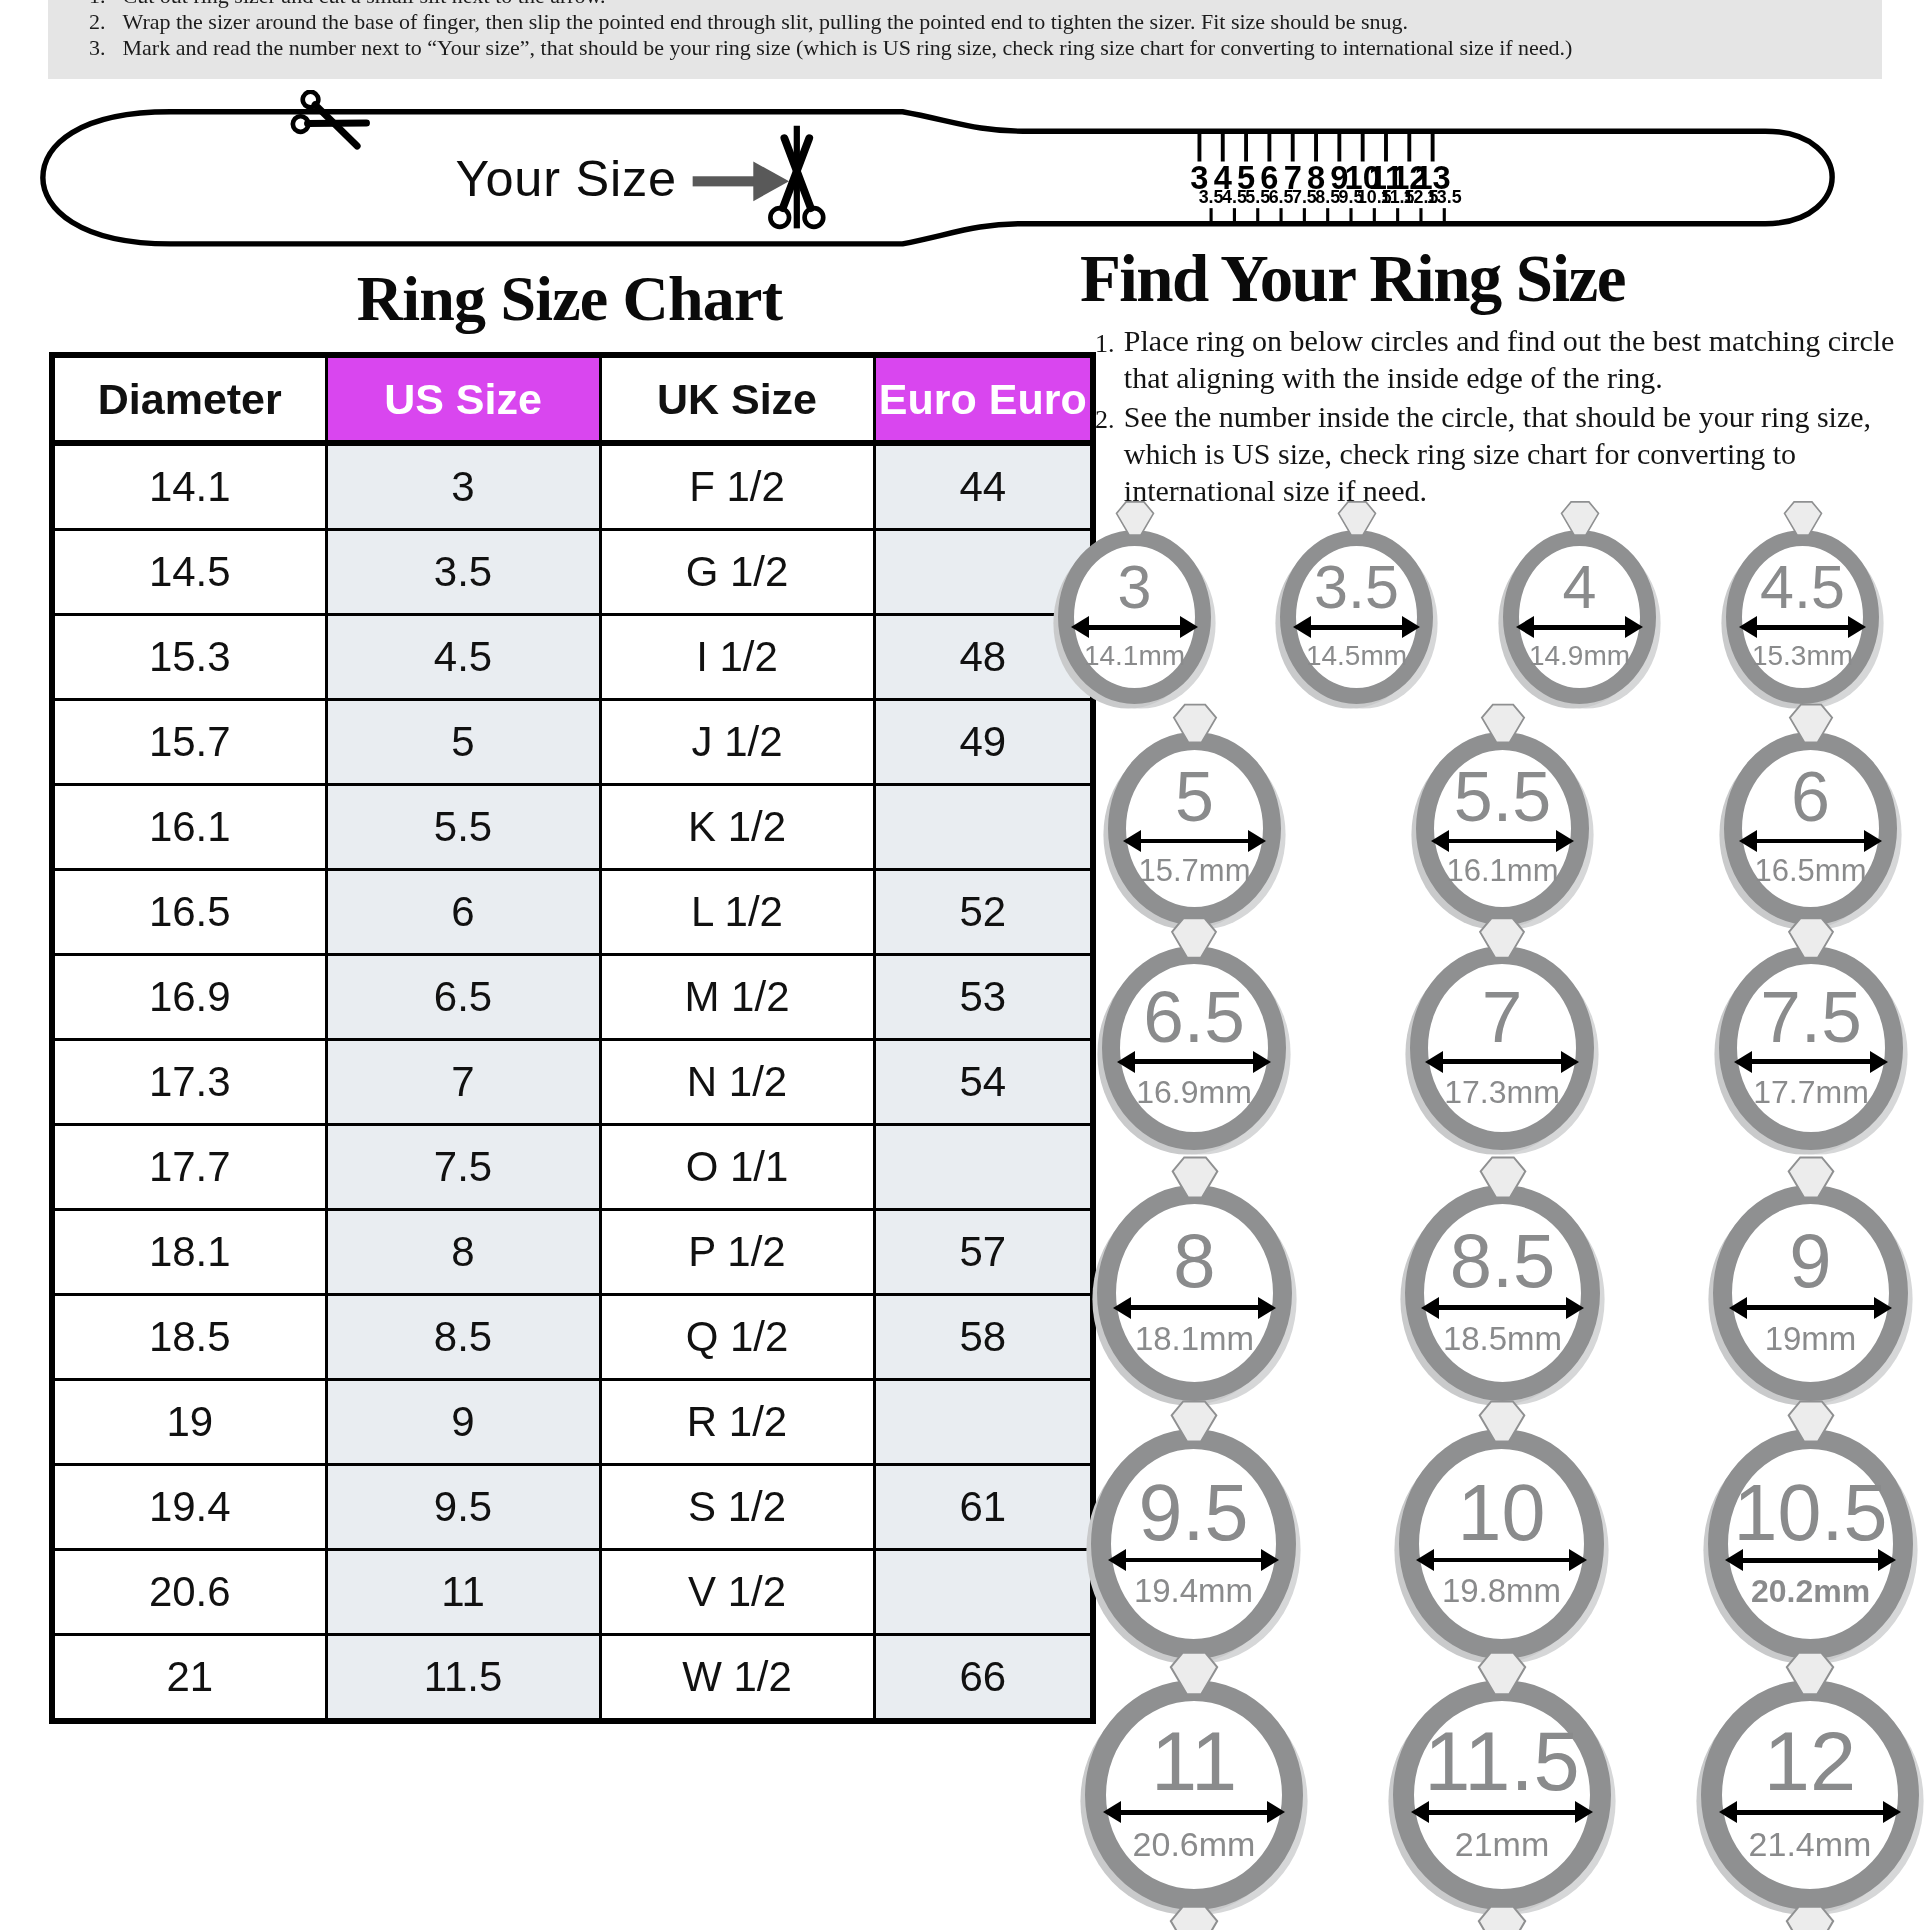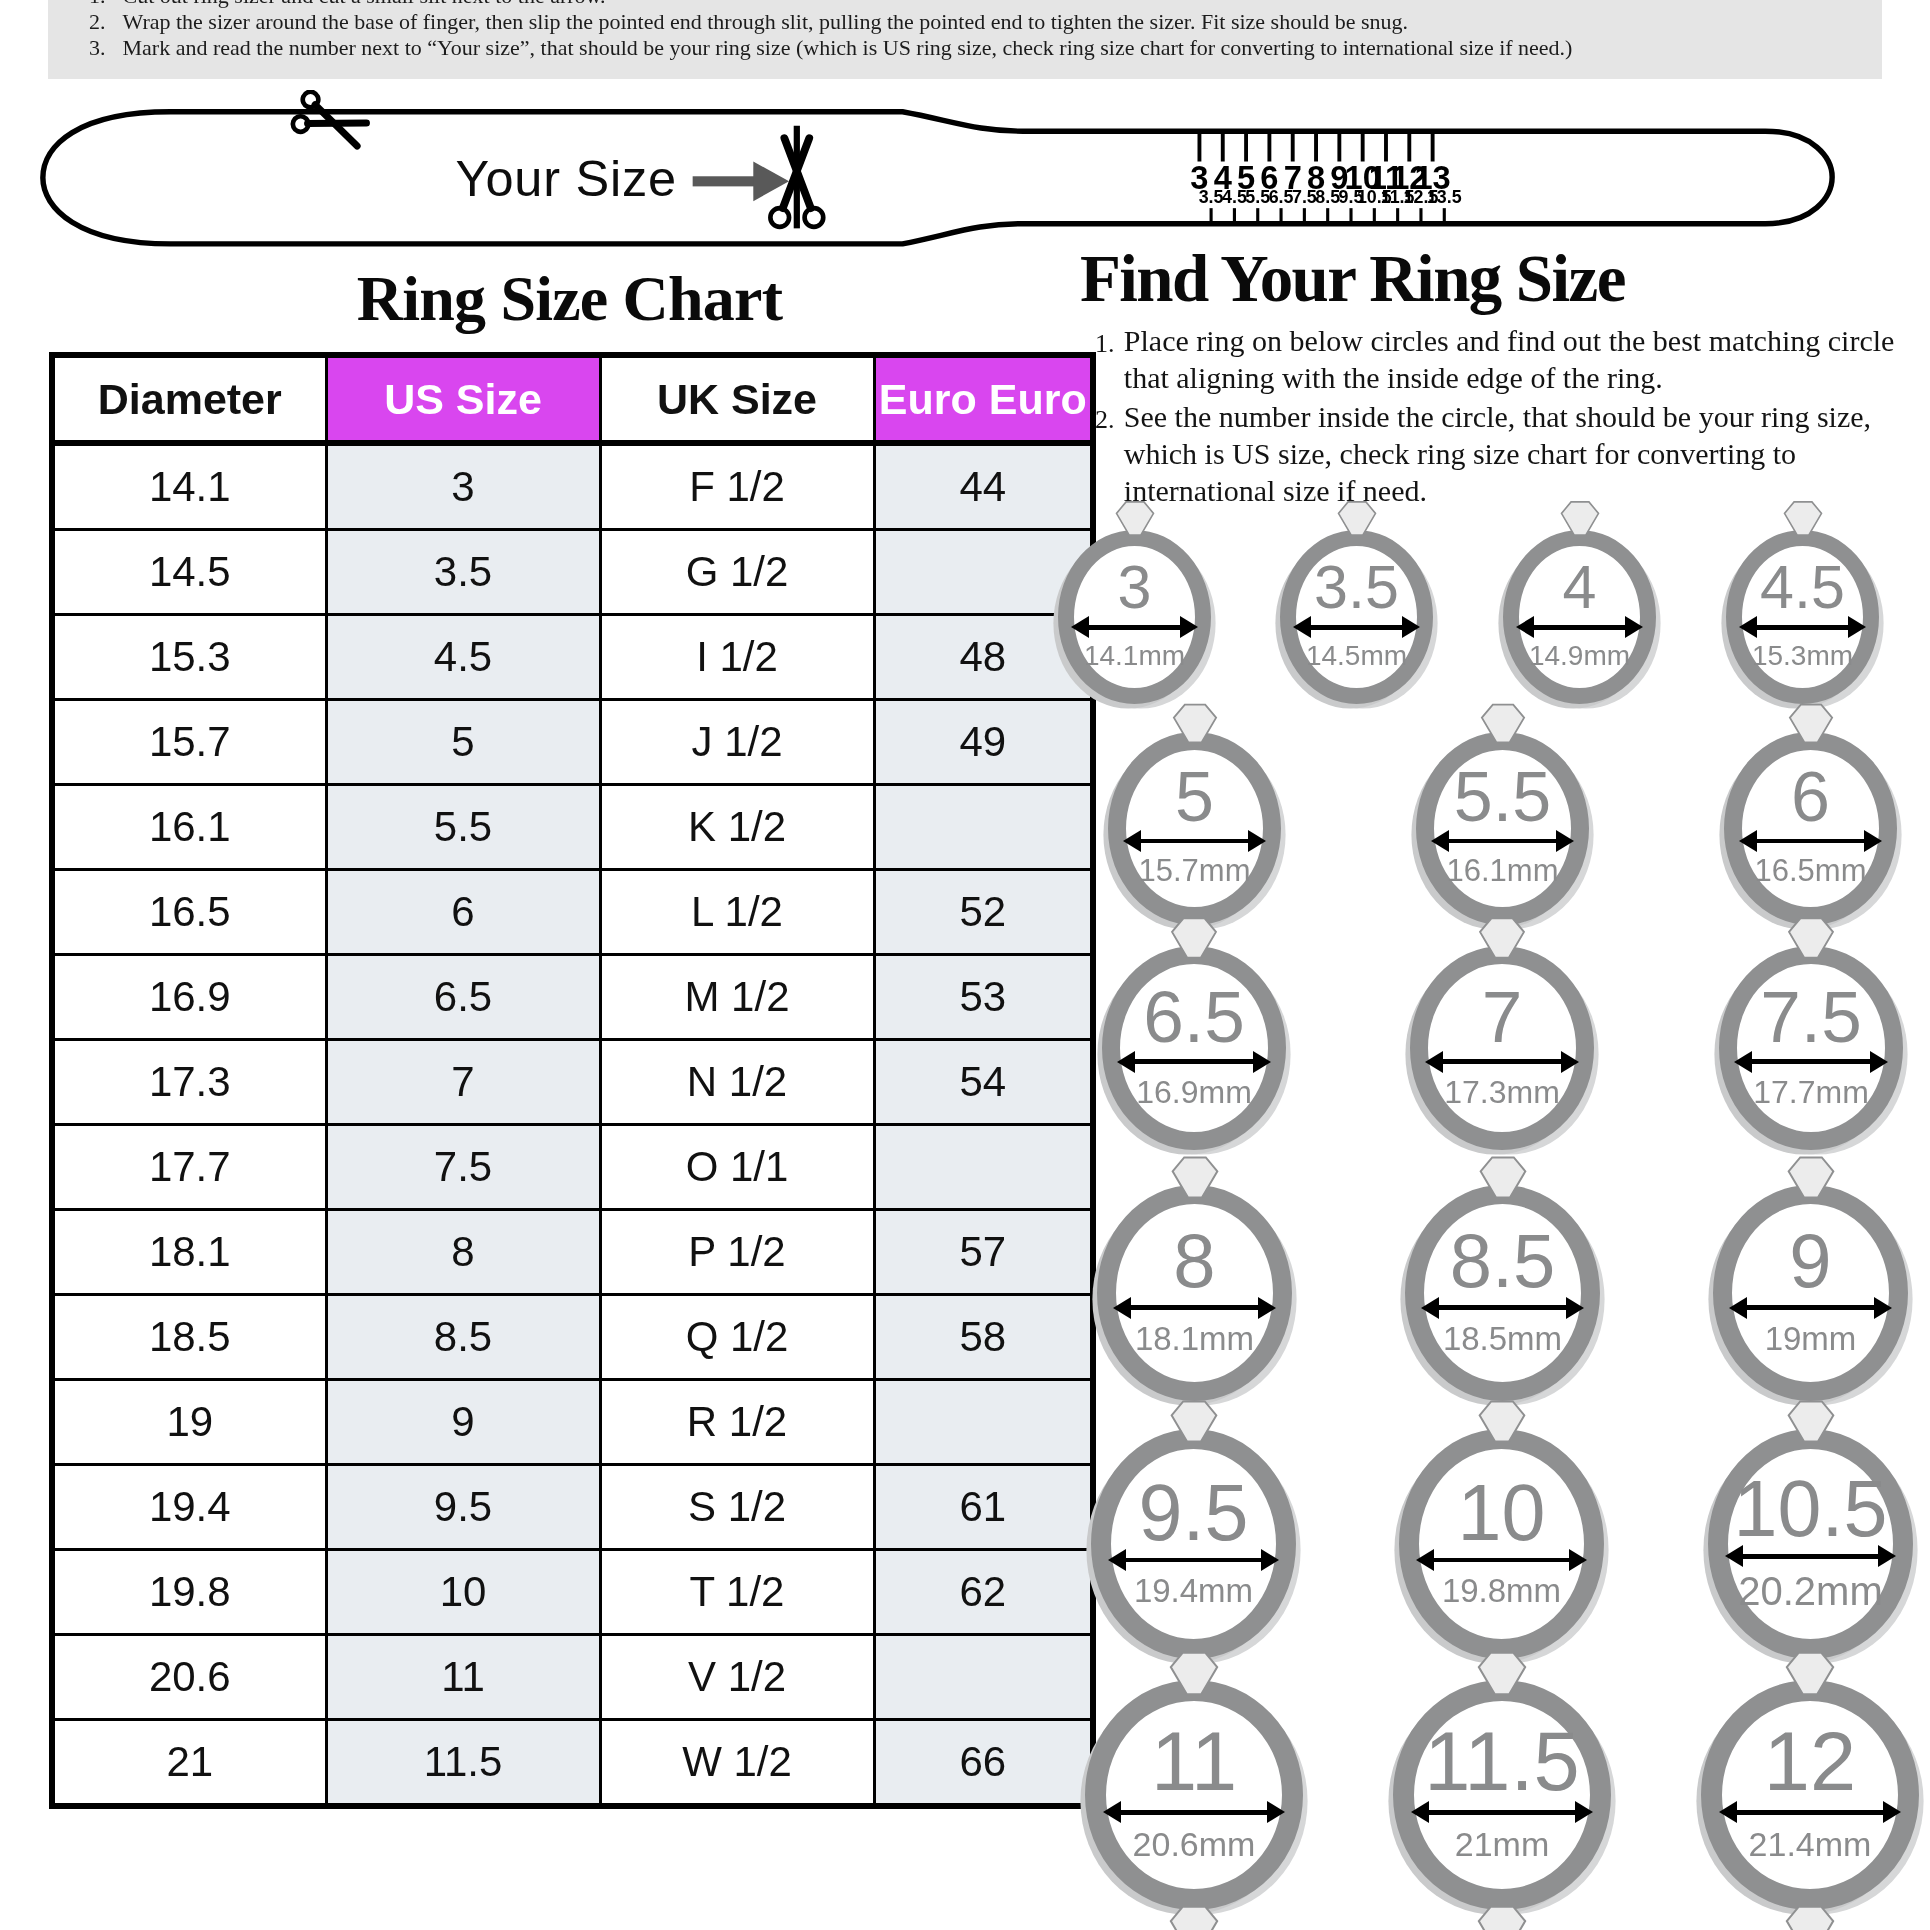--- a/index.html
+++ b/index.html
@@ -236,26 +236,20 @@
         <td>R 1/2</td>
         <td class="tint"></td>
       </tr>
       <tr>
         <td>19.4</td>
         <td class="tint">9.5</td>
         <td>S 1/2</td>
         <td class="tint">61</td>
       </tr>
       <tr>
-        <td>19.8</td>
-        <td class="tint">10</td>
-        <td>T 1/2</td>
-        <td class="tint">62</td>
-      </tr>
-      <tr>
         <td>20.6</td>
         <td class="tint">11</td>
         <td>V 1/2</td>
         <td class="tint"></td>
       </tr>
       <tr>
         <td>21</td>
         <td class="tint">11.5</td>
         <td>W 1/2</td>
         <td class="tint">66</td>
@@ -422,21 +416,21 @@
         <div class="ring-mm" style="font-size: 33px;">19.8mm</div>
       </div>
       <svg class="gem" width="54" height="45" viewBox="0 0 70 58">
         <path d="M 21 3 L 49 3 L 64 21 L 44 55 L 26 55 L 6 21 Z" fill="#ececec" stroke="#8f9091" stroke-width="2.5"></path>
       </svg>
     </div>
     <div class="ring" style="left: 1708px; top: 1399px; width: 205px; height: 260px;">
       <div class="band" style="top: 30px; width: 205px; height: 230px; border-width: 20px;">
         <div class="ring-num" style="font-size: 79px;">10.5</div>
         <div class="dim"></div>
-        <div class="ring-mm" style="font-size: 40px;">20.2mm</div>
+        <div class="ring-mm" style="font-size: 32px; font-weight: bold;">20.2mm</div>
       </div>
       <svg class="gem" width="54" height="45" viewBox="0 0 70 58">
         <path d="M 21 3 L 49 3 L 64 21 L 44 55 L 26 55 L 6 21 Z" fill="#ececec" stroke="#8f9091" stroke-width="2.5"></path>
       </svg>
     </div>
     <div class="ring" style="left: 1085px; top: 1650px; width: 218px; height: 260px;">
       <div class="band" style="top: 30px; width: 218px; height: 230px; border-width: 21px;">
         <div class="ring-num" style="font-size: 83px;">11</div>
         <div class="dim"></div>
         <div class="ring-mm" style="font-size: 34px;">20.6mm</div>

